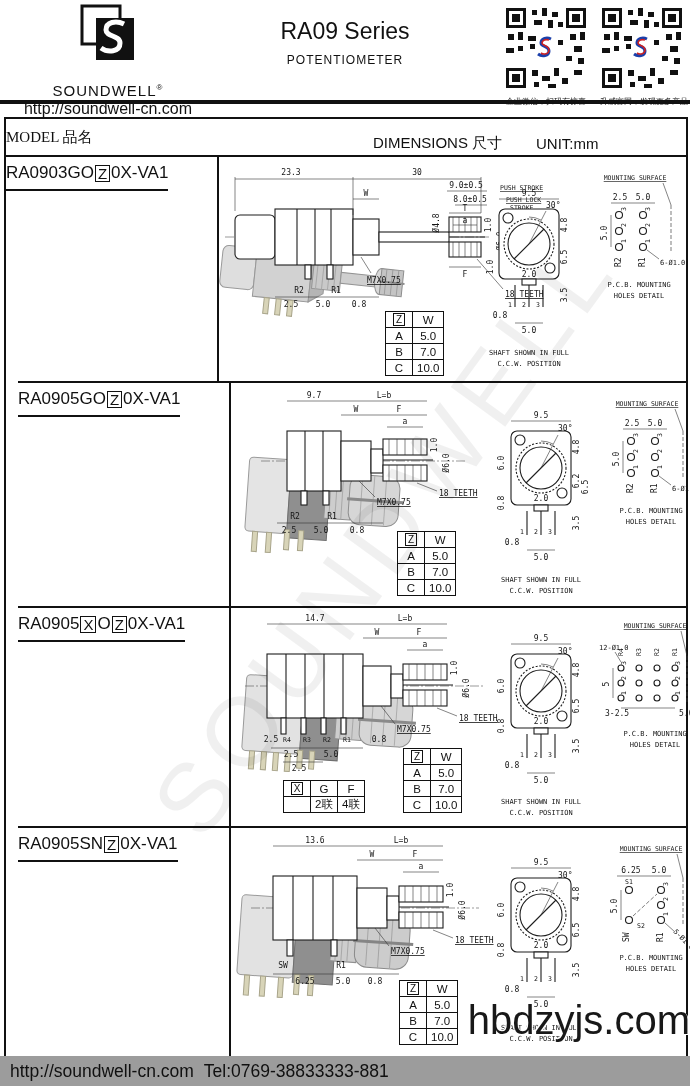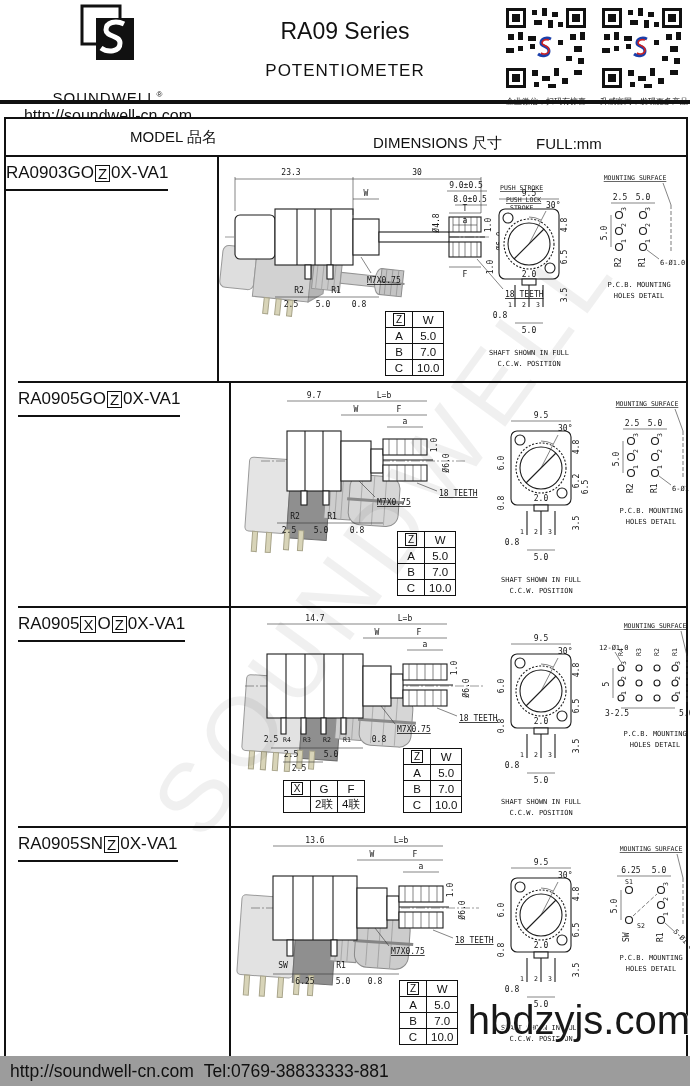--- a/index.html
+++ b/index.html
@@ -1,34 +1,34 @@
 <!DOCTYPE html>
 <html><head>
 <meta charset="utf-8">
 <style>
   html,body{margin:0;padding:0;}
   body{width:690px;height:1086px;position:relative;background:#fff;overflow:hidden;
        font-family:"Liberation Sans",sans-serif;color:#111;}
   
   .hdr{position:absolute;left:0;top:0;width:690px;height:108px;}
   .logo-blk{position:absolute;left:18px;top:2px;width:180px;text-align:center;}
-  .brand{font-size:15px;letter-spacing:1px;margin-top:19px;}
+  .brand{font-size:15px;letter-spacing:1px;margin-top:12px;}
   .brand sup{font-size:8px;}
   .site{font-size:16px;margin-top:1px;}
   .titles{position:absolute;left:230px;top:18px;width:230px;text-align:center;}
   .series{font-size:23px;}
-  .product{font-size:17px;letter-spacing:1px;margin-top:16px;}
+  .product{font-size:12px;letter-spacing:1px;margin-top:8px;}
   .qrs{position:absolute;right:6px;top:6px;display:flex;gap:12px;}
   .qrbox{width:84px;text-align:center;}
   .qrbox .cap{font-size:8px;margin-top:2px;white-space:nowrap;}
   .divider{position:absolute;left:0;top:100px;width:690px;height:4px;background:#111;}
   
   .sheet{position:absolute;left:4px;top:117px;width:680px;border:2px solid #111;background:#fff;}
   .thead{height:36px;display:flex;align-items:center;border-bottom:2px solid #111;font-size:15px;}
-  .th-model{width:211px;text-align:right;border-right:2px solid transparent;}
+  .th-model{width:211px;text-align:left;border-right:2px solid transparent;font-family:Liberation Serif, serif;}
   .th-rest{flex:1;display:flex;align-items:center;margin-top:12px;}
   .th-dims{flex:1;text-align:center;padding-left:120px;}
   .th-unit{width:150px;text-align:left;}
   .trow{display:flex;position:relative;}
   .trow + .trow{border-top:2px solid #111;margin-left:12px;}
   .mcell{width:211px;border-right:2px solid #111;display:flex;gap:41px;}
   .mtitle{height:32px;border-bottom:2px solid #111;display:flex;align-items:center;justify-content:center;
           font-size:17px;white-space:nowrap;}
   .mtitle .bx{border:1.6px solid #111;padding:0 2px;margin:0 1px;font-size:15px;line-height:15px;}
   .mimg{flex:1;display:flex;align-items:center;justify-content:center;}
@@ -141,21 +141,21 @@
   </div>
 </div>
 <div class="divider"></div>
 
 <div class="sheet">
 
   <div class="thead">
     <div class="th-model">MODEL 品名</div>
     <div class="th-rest">
       <div class="th-dims">DIMENSIONS 尺寸</div>
-      <div class="th-unit">FULL:mm</div>
+      <div class="th-unit">UNIT:mm</div>
     </div>
   </div>
 
   <div class="trow" style="height:224px">
     <div class="mcell">
       <div class="mtitle">
         <span>RA0903GO</span>
           <span class="bx">Z</span>
           <span>0X-VA1</span>
       </div>

